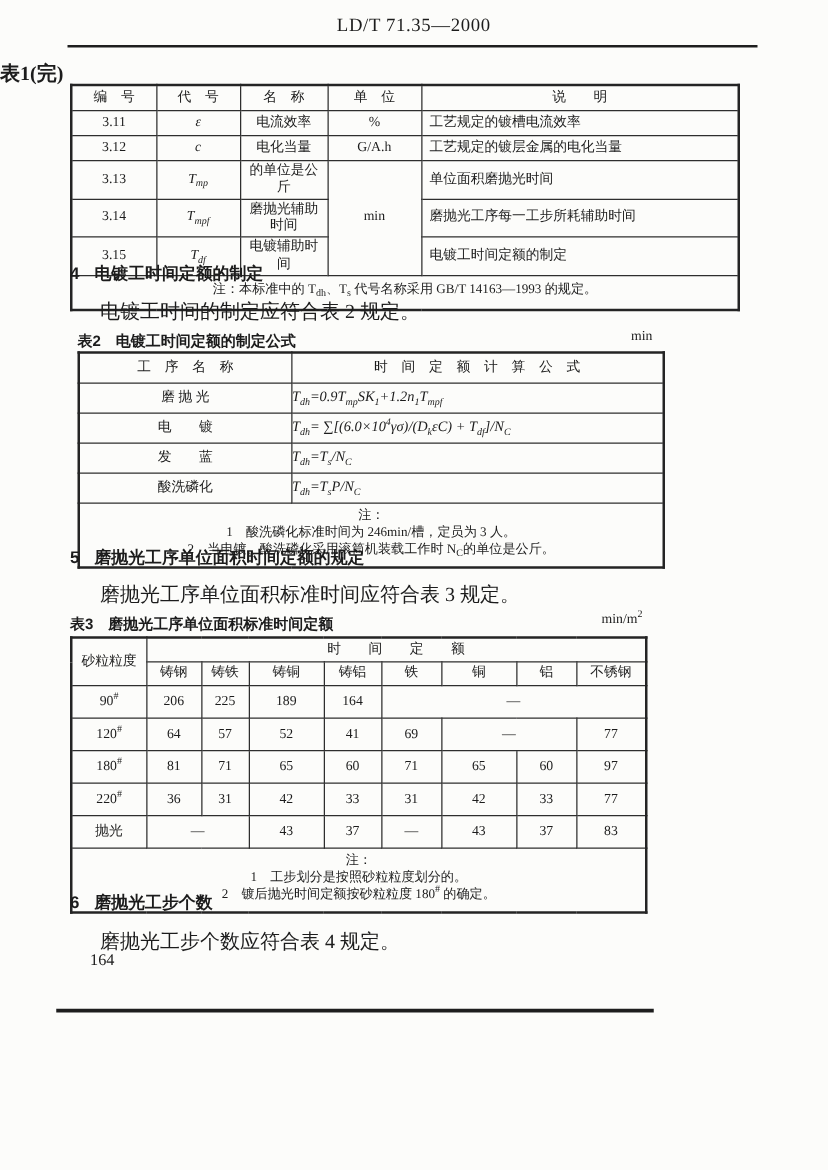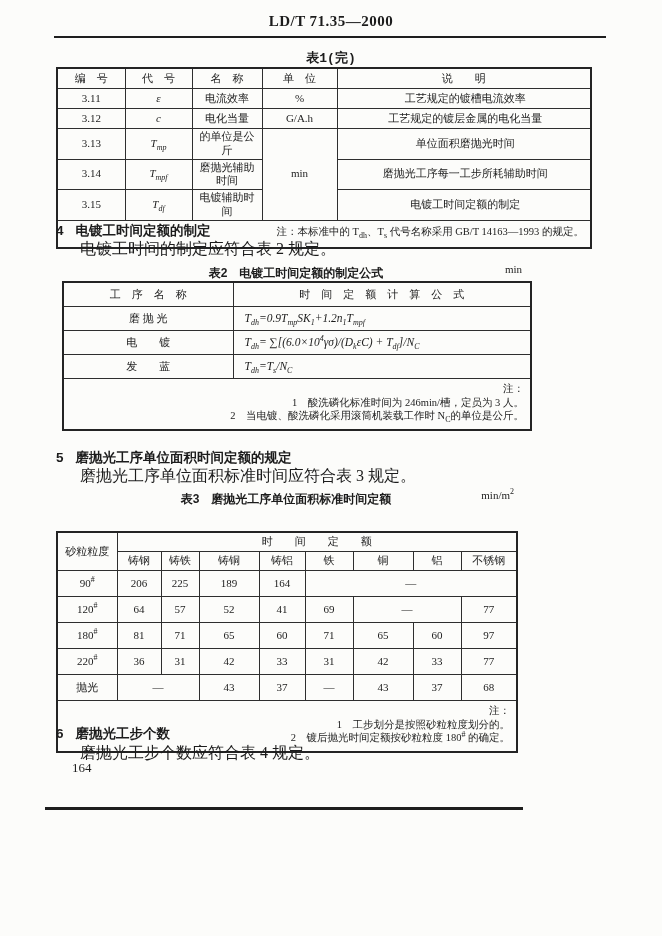--- a/index.html
+++ b/index.html
@@ -1,48 +1,48 @@
 <!DOCTYPE html>
 <html><head>
 <meta charset="utf-8">
 <style>
   html,body{margin:0;padding:0;background:#ffffff;}
   .page{position:relative;width:662px;height:936px;background:#fcfcfa;
         font-family:"Liberation Serif","DejaVu Serif",serif;color:#1c1c1c;overflow:hidden;}
   .doc-header{position:absolute;top:13px;left:0;width:100%;text-align:center;
-        font-size:15px;font-weight:bold;letter-spacing:.5px;}
+        font-size:15px;font-weight:normal;letter-spacing:.5px;}
   .rule{position:absolute;background:#1e1e1e;}
   .top-rule{top:36px;left:54px;width:552px;height:2px;}
   .bottom-rule{top:807px;left:45px;width:478px;height:3px;}
-  .tbl-caption{position:absolute;text-align:center;font-size:13px;font-weight:bold;
-        font-family:Liberation Mono, monospace;}
+  .tbl-caption{position:absolute;font-size:16px;font-weight:bold;
+        font-family:Liberation Serif, serif;}
   .cap-line{position:absolute;}
-  .cap-line .cap{display:block;text-align:center;font-size:12px;font-weight:bold;
+  .cap-line .cap{display:block;text-align:left;font-size:12px;font-weight:bold;
         font-family:"Liberation Sans","DejaVu Sans",sans-serif;}
   .cap-line .unit{position:absolute;top:-2px;font-size:11px;font-weight:normal;
         font-family:"Liberation Serif",serif;}
   table{border-collapse:collapse;table-layout:fixed;position:absolute;border:2px solid #242424;}
   th,td{border:1px solid #2e2e2e;font-size:11px;text-align:center;vertical-align:middle;
         padding:1px 3px;font-weight:normal;line-height:1.25;}
   sub,sup{font-size:8px;line-height:0;}
   .sym{font-style:italic;font-family:"Liberation Serif",serif;}
-  .left{text-align:center;padding-left:6px;}
-  .note-cell{text-align:right;font-size:10.5px;padding:3px 6px 6px 6px;line-height:1.3;}
+  .left{text-align:left;padding-left:6px;}
+  .note-cell{text-align:center;font-size:10.5px;padding:3px 6px 6px 6px;line-height:1.3;}
   .note-cell .nline{display:block;}
-  .formula{text-align:left;padding-left:11px;font-style:italic;font-size:11.5px;}
+  .formula{text-align:left;padding-left:0;font-style:italic;font-size:11.5px;}
   .sec-heading{position:absolute;font-size:13.5px;font-weight:bold;
-        font-family:"Liberation Sans","DejaVu Sans",sans-serif;margin-top:12px;}
+        font-family:"Liberation Sans","DejaVu Sans",sans-serif;}
   .sec-heading .num{margin-right:12px;}
   .para{position:absolute;font-size:16px;}
   .page-num{position:absolute;top:760px;left:72px;font-size:13px;}
   #t1{top:67px;left:56px;width:534px;}
   #t1 td,#t1 th{height:17px;}
   #t2{top:281px;left:62px;width:468px;}
   #t2 td,#t2 th{height:21px;margin-top:32px;}
-  #t3{top:509px;left:56px;width:460px;margin-top:22px;}
+  #t3{top:509px;left:56px;width:460px;}
   #t3 td{height:23px;}
   #t3 th{height:16px;}
 </style>
 </head>
 <body>
 
 <div class="page">
 
   <div class="doc-header">LD/T 71.35—2000</div>
   <div class="rule top-rule"></div>
@@ -128,20 +128,24 @@
       <td>磨 抛 光</td>
       <td class="formula">T<sub>dh</sub>=0.9T<sub>mp</sub>SK<sub>1</sub>+1.2n<sub>1</sub>T<sub>mpf</sub></td>
     </tr>
     <tr>
       <td>电　　镀</td>
       <td class="formula">T<sub>dh</sub>= ∑[(6.0×10<sup>4</sup>γσ)/(D<sub>k</sub>εC) + T<sub>df</sub>]/N<sub>C</sub></td>
     </tr>
     <tr>
       <td>发　　蓝</td>
       <td class="formula">T<sub>dh</sub>=T<sub>s</sub>/N<sub>C</sub></td>
+    </tr>
+    <tr>
+      <td>酸洗磷化</td>
+      <td class="formula">T<sub>dh</sub>=T<sub>s</sub>P/N<sub>C</sub></td>
     </tr>
     <tr>
       <td colspan="2" class="note-cell">
         <span class="nline">注：</span>
         <span class="nline">1　酸洗磷化标准时间为 246min/槽，定员为 3 人。</span>
         <span class="nline">2　当电镀、酸洗磷化采用滚筒机装载工作时 N<sub>C</sub>的单位是公斤。</span>
       </td>
     </tr>
   </tbody>
     </table>
@@ -224,21 +228,21 @@
       <td>77</td>
     </tr>
     <tr>
       <td>抛光</td>
       <td colspan="2">—</td>
       <td>43</td>
       <td>37</td>
       <td>—</td>
       <td>43</td>
       <td>37</td>
-      <td>68</td>
+      <td>83</td>
     </tr>
     <tr>
       <td colspan="9" class="note-cell">
         <span class="nline">注：</span>
         <span class="nline">1　工步划分是按照砂粒粒度划分的。</span>
         <span class="nline">2　镀后抛光时间定额按砂粒粒度 180<sup>#</sup> 的确定。</span>
       </td>
     </tr>
   </tbody>
     </table>

